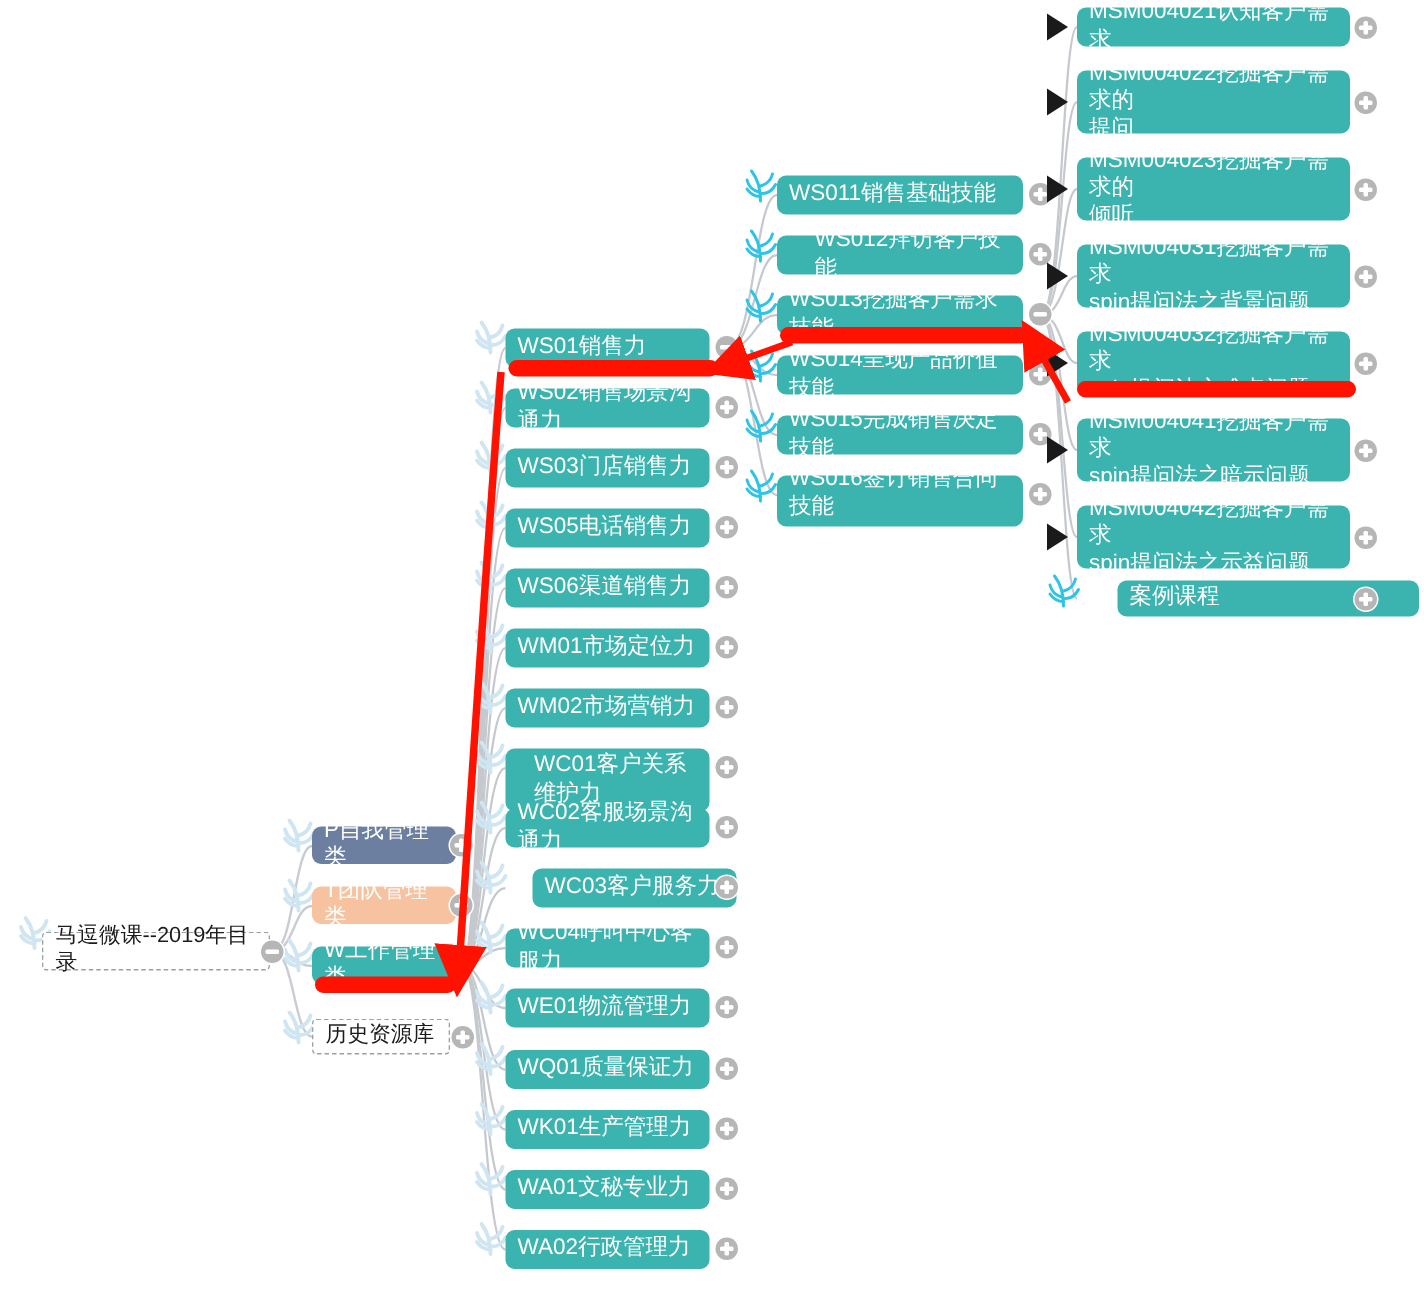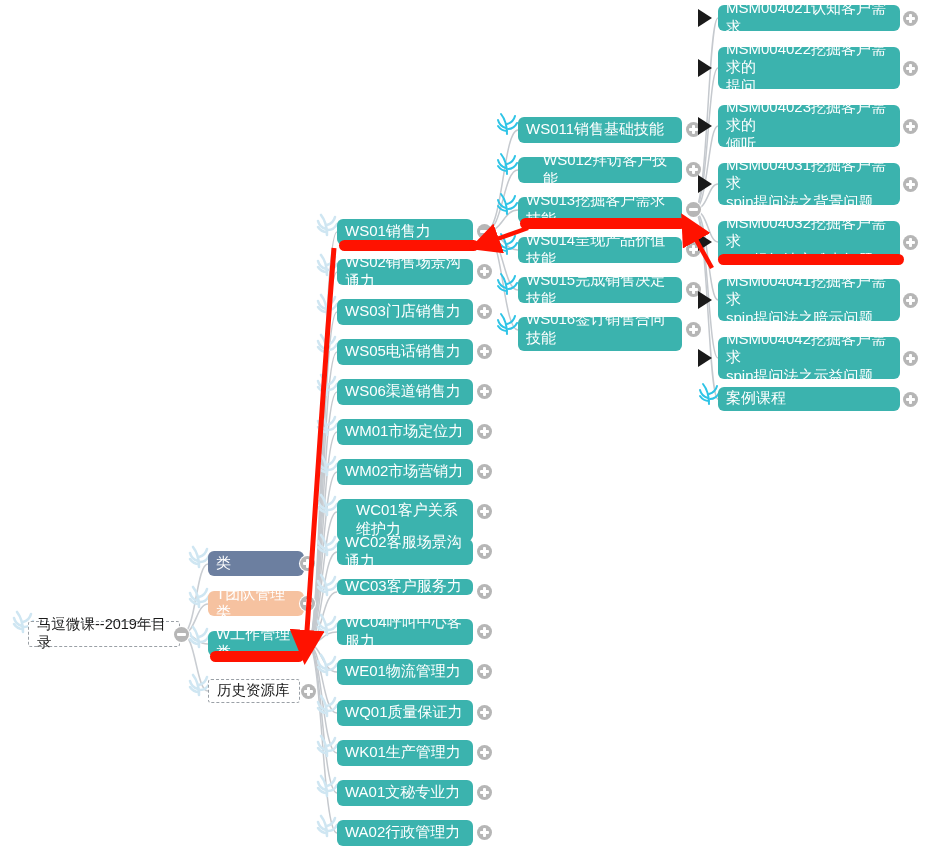--- a/index.html
+++ b/index.html
@@ -158,21 +158,21 @@
     <use href="#sproutpale" x="318" y="653"></use>
     <use href="#sproutpale" x="318" y="694"></use>
     <use href="#sproutpale" x="318" y="734"></use>
     <use href="#sproutpale" x="318" y="774"></use>
     <use href="#sproutpale" x="318" y="814"></use>
   </svg>
 
   <div id="nodes">
       <div class="node plain" style="left: 28px; top: 621px; width: 152px; height: 26px;"><span class="txt">马逗微课--2019年目录</span></div>
       <div class="ctl" style="left: 174px; top: 627px;"></div>
-      <div class="node slate" style="left: 208px; top: 551px; width: 96px; height: 25px; align-items: flex-end;"><span class="txt">P自我管理类</span></div>
+      <div class="node slate" style="left: 208px; top: 551px; width: 96px; height: 25px;"><span class="txt">P自我管理类</span></div>
       <div class="ctl plus" style="left: 300px; top: 556px;"></div>
       <div class="node peach" style="left: 208px; top: 591px; width: 96px; height: 25px;"><span class="txt">T团队管理类</span></div>
       <div class="ctl plus" style="left: 300px; top: 596px;"></div>
       <div class="node teal" style="left: 208px; top: 631px; width: 96px; height: 25px;"><span class="txt">W工作管理类</span></div>
       <div class="ctl" style="left: 300px; top: 636px;"></div>
       <div class="node plain" style="left: 208px; top: 679px; width: 92px; height: 24px;"><span class="txt">历史资源库</span></div>
       <div class="ctl plus" style="left: 301px; top: 684px;"></div>
       <div class="node teal" style="left: 337px; top: 219px; width: 136px; height: 26px;"><span class="txt">WS01销售力</span></div>
       <div class="ctl" style="left: 477px; top: 224px;"></div>
       <div class="node teal" style="left: 337px; top: 259px; width: 136px; height: 26px;"><span class="txt">WS02销售场景沟通力</span></div>
@@ -184,21 +184,21 @@
       <div class="node teal" style="left: 337px; top: 379px; width: 136px; height: 26px;"><span class="txt">WS06渠道销售力</span></div>
       <div class="ctl plus" style="left: 477px; top: 384px;"></div>
       <div class="node teal" style="left: 337px; top: 419px; width: 136px; height: 26px;"><span class="txt">WM01市场定位力</span></div>
       <div class="ctl plus" style="left: 477px; top: 424px;"></div>
       <div class="node teal" style="left: 337px; top: 459px; width: 136px; height: 26px;"><span class="txt">WM02市场营销力</span></div>
       <div class="ctl plus" style="left: 477px; top: 464px;"></div>
       <div class="node teal" style="left: 337px; top: 499px; width: 136px; height: 42px; padding-left: 19px;"><span class="txt">WC01客户关系维护力</span></div>
       <div class="ctl plus" style="left: 477px; top: 504px;"></div>
       <div class="node teal" style="left: 337px; top: 539px; width: 136px; height: 26px;"><span class="txt">WC02客服场景沟通力</span></div>
       <div class="ctl plus" style="left: 477px; top: 544px;"></div>
-      <div class="node teal" style="left: 337px; top: 579px; width: 136px; height: 16px;"><span class="txt">WC03客户服务力</span></div>
+      <div class="node teal" style="left: 355px; top: 579px; width: 136px; height: 26px;"><span class="txt">WC03客户服务力</span></div>
       <div class="ctl plus" style="left: 477px; top: 584px;"></div>
       <div class="node teal" style="left: 337px; top: 619px; width: 136px; height: 26px;"><span class="txt">WC04呼叫中心客服力</span></div>
       <div class="ctl plus" style="left: 477px; top: 624px;"></div>
       <div class="node teal" style="left: 337px; top: 659px; width: 136px; height: 26px;"><span class="txt">WE01物流管理力</span></div>
       <div class="ctl plus" style="left: 477px; top: 664px;"></div>
       <div class="node teal" style="left: 337px; top: 700px; width: 136px; height: 26px;"><span class="txt">WQ01质量保证力</span></div>
       <div class="ctl plus" style="left: 477px; top: 705px;"></div>
       <div class="node teal" style="left: 337px; top: 740px; width: 136px; height: 26px;"><span class="txt">WK01生产管理力</span></div>
       <div class="ctl plus" style="left: 477px; top: 745px;"></div>
       <div class="node teal" style="left: 337px; top: 780px; width: 136px; height: 26px;"><span class="txt">WA01文秘专业力</span></div>
@@ -237,21 +237,21 @@
       <div class="ctl plus" style="left: 903px; top: 235px;"></div>
       <div class="tri" style="left: 698px; top: 233px;"></div>
       <div class="node teal" style="left: 718px; top: 279px; width: 182px; height: 42px; align-items: center;"><span class="txt">MSM004041挖掘客户需求
 spin提问法之暗示问题</span></div>
       <div class="ctl plus" style="left: 903px; top: 293px;"></div>
       <div class="tri" style="left: 698px; top: 291px;"></div>
       <div class="node teal" style="left: 718px; top: 337px; width: 182px; height: 42px; align-items: center;"><span class="txt">MSM004042挖掘客户需求
 spin提问法之示益问题</span></div>
       <div class="ctl plus" style="left: 903px; top: 351px;"></div>
       <div class="tri" style="left: 698px; top: 349px;"></div>
-      <div class="node teal" style="left: 718px; top: 387px; width: 182px; height: 24px;"><span class="txt">案例课程</span></div>
+      <div class="node teal" style="left: 745px; top: 387px; width: 201px; height: 24px;"><span class="txt">案例课程</span></div>
       <div class="ctl plus" style="left: 903px; top: 392px;"></div>
       <div class="uline" style="left: 339px; top: 240px; width: 140px;"></div>
       <div class="uline" style="left: 210px; top: 651px; width: 94px;"></div>
       <div class="uline" style="left: 520px; top: 218px; width: 166px;"></div>
       <div class="uline" style="left: 718px; top: 254px; width: 186px;"></div>
     </div>
 
   <svg class="layer" id="redlayer" viewBox="0 0 949 860" xmlns="http://www.w3.org/2000/svg">
     <defs>
       <marker id="rh" markerWidth="7" markerHeight="7" refX="3" refY="3.5" orient="auto" markerUnits="strokeWidth">

